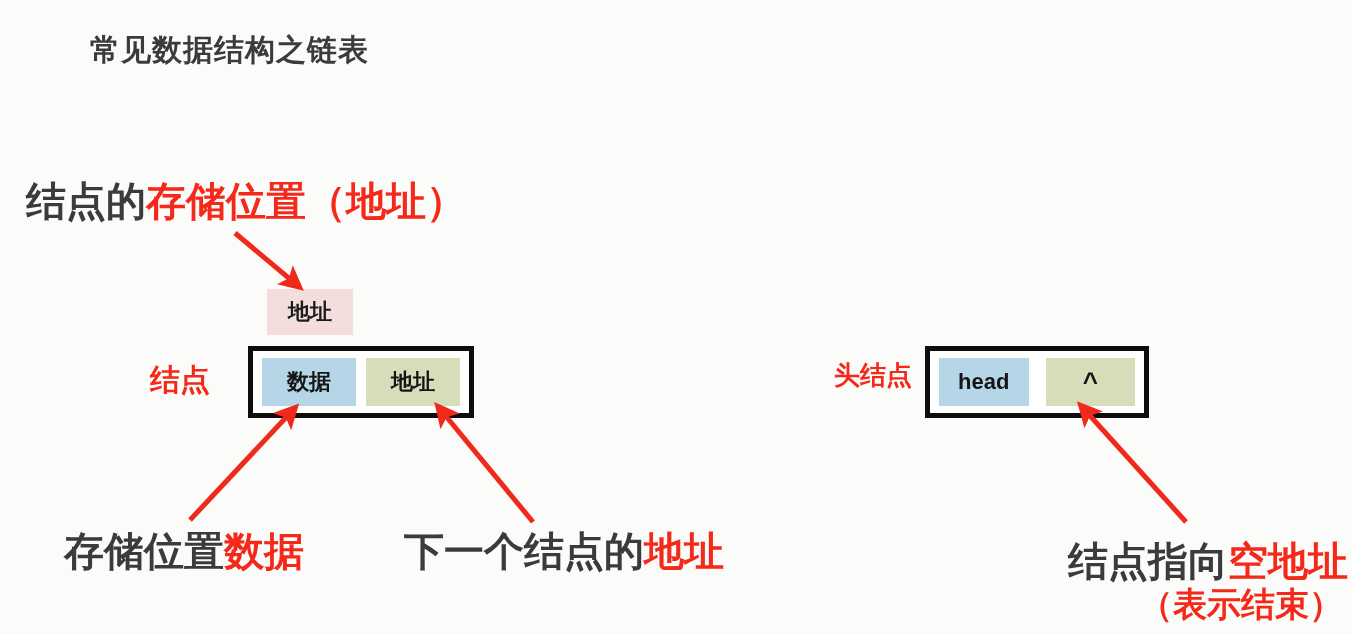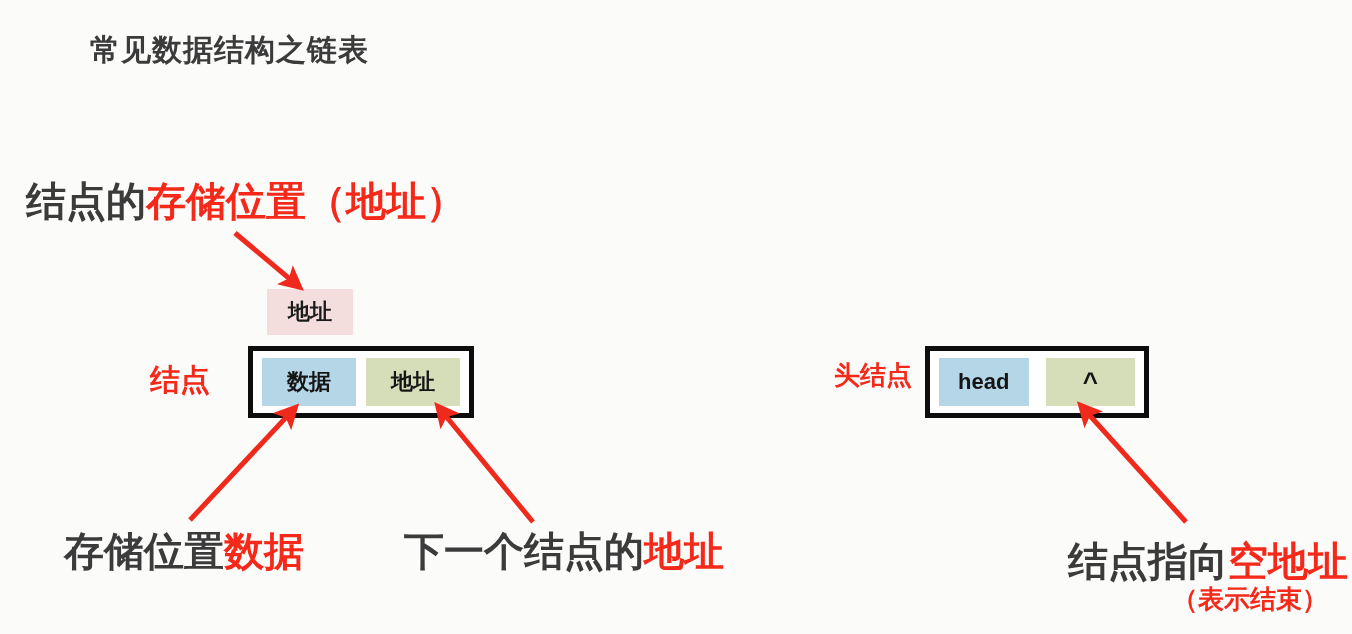--- a/index.html
+++ b/index.html
@@ -40,21 +40,21 @@
   }
   .red { color: #f5291a; }
   .all-red { color: #f5291a; text-align: right; }
 
   .lbl-store-pos { left: 26px; top: 174px; }
   .lbl-node      { left: 150px; top: 360px; font-size: 30px; }
   .lbl-head-node { left: 789px; top: 358px; font-size: 26px; margin-left: 45px; }
   .lbl-store-data{ left: 64px;  top: 524px; }
   .lbl-next-addr { right: 628px; top: 524px; }
   .lbl-null-addr { left: 1068px; top: 522px; margin-top: 12px; }
-  .lbl-means-end { left: 1172px; top: 582px; font-size: 26px; font-weight:bold; }
+  .lbl-means-end { left: 1139px; top: 582px; font-size: 34px; font-weight:bold; }
 
   
   .addr-tag {
     left: 267px;
     top: 289px;
     width: 86px;
     height: 46px;
     background: #f3dedd;
     display: flex;
     align-items: center;

